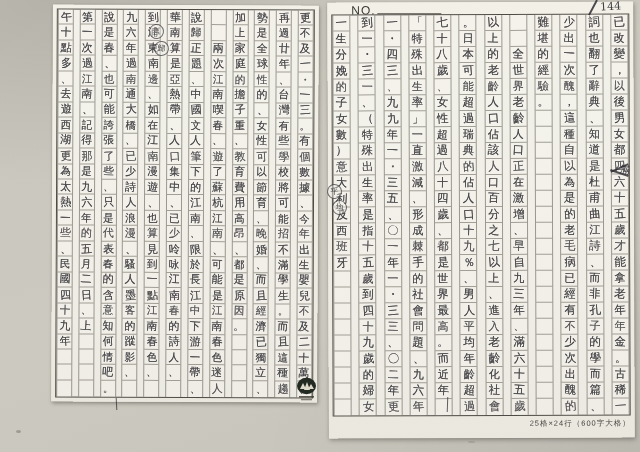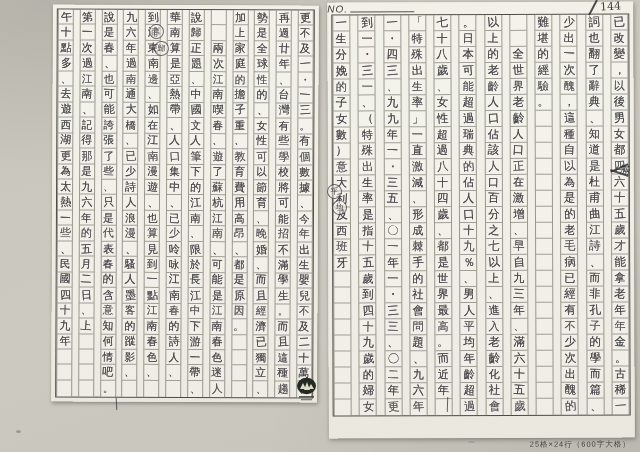--- a/index.html
+++ b/index.html
@@ -41,25 +41,25 @@
   .cell:last-child{border-bottom:none;}
   .cell span{
     display:block;color:#2d2c31;opacity:.86;line-height:1;
     text-shadow:0 0 .4px rgba(45,44,49,.8);
   }
   .cell:nth-child(3n) span{transform:rotate(3deg) translateY(-.3px);}
   .cell:nth-child(3n+1) span{transform:rotate(-4deg) translateX(.3px);}
   .cell:nth-child(3n+2) span{transform:rotate(1.5deg) scale(.96);}
   .cell:nth-child(5n) span{opacity:.78;}
   
-  .no-row{position:absolute;left:0;top:1px;font-family:"Liberation Sans",sans-serif;
-    font-size:10px;color:#3c3a36;letter-spacing:1px;font-style:italic;}
+  .no-row{position:absolute;left:24px;top:1px;font-family:"Liberation Sans",sans-serif;
+    font-size:12px;color:#3c3a36;letter-spacing:1px;}
   .no-line{display:inline-block;width:64px;border-bottom:1px solid #55524c;height:7px;margin-left:2px;}
   .footer-spec{position:absolute;right:4px;top:417px;font-family:"Liberation Sans",sans-serif;
-    font-size:7.5px;color:#45433e;letter-spacing:1px;margin-top:21px;}
+    font-size:7.5px;color:#45433e;letter-spacing:1px;}
   
   #page-no{position:absolute;left:600px;top:0px;color:#2d2c31;font-size:11px;
     transform:rotate(-3deg);opacity:.9;}
   #page-no-slash{position:absolute;left:592px;top:-1px;width:1.5px;height:17px;
     background:#2d2c31;transform:rotate(28deg);opacity:.85;}
   
   .strike{position:absolute;width:19px;height:1.6px;background:rgba(45,44,49,.8);
     transform:rotate(-24deg);}
   #strike-r1{left:610px;top:167px;}
   #strike-r1b{left:610px;top:172px;transform:rotate(18deg);}

